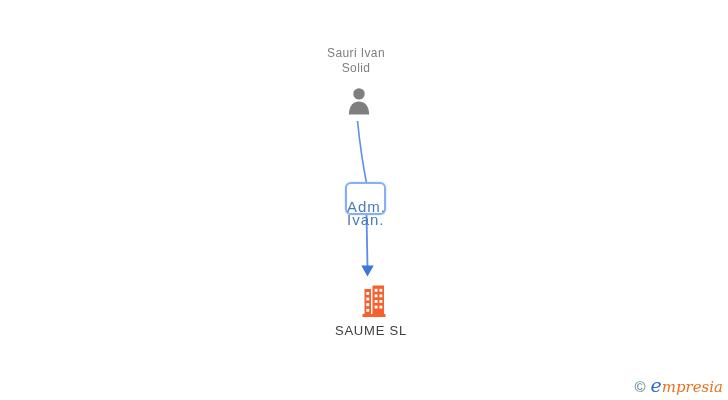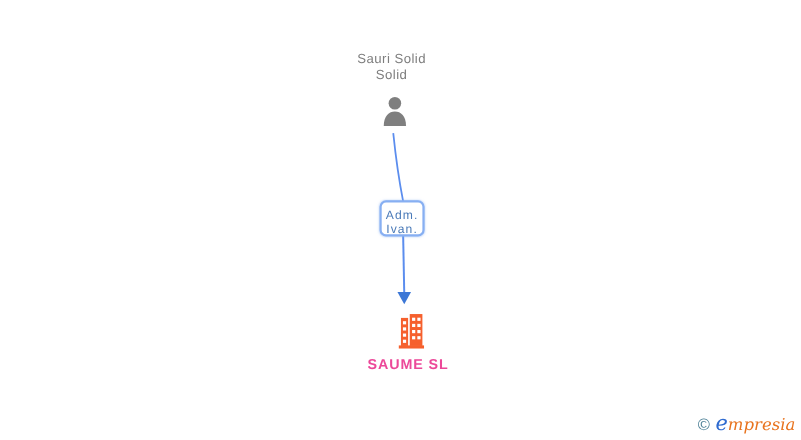--- a/index.html
+++ b/index.html
@@ -36,43 +36,43 @@
 
   .relation-box {
     position: absolute;
     left: 345px; top: 182px;
     width: 41px; height: 33px;
     box-sizing: border-box;
     background: #ffffff;
     border: 2px solid #87aff2;
     border-radius: 6px;
     box-shadow: 0 0 2px rgba(135, 175, 242, 0.55);
-    font-size: 11px; line-height: 13px;
+    font-size: 15px; line-height: 13px;
     letter-spacing: 1px;
     color: #4a7ab8;
     text-align: center;
-    padding-top: 6px;
+    padding-top: 16px;
     cursor: pointer;
   }
 
   .company-node {
     position: absolute;
     left: 362px; top: 285px;
     width: 24px; height: 32px;
   }
   .company-node svg { display: block; width: 24px; height: 32px; }
 
   .company-name {
     position: absolute;
     left: 271px; top: 323px; width: 200px;
     text-align: center;
     font-size: 13px;
-    font-weight: bold;
+    font-weight: normal;
     letter-spacing: 0.8px;
-    color: #ec4899;
+    color: #404040;
   }
 
   .footer-logo {
     position: absolute;
     right: 5px; bottom: 4px;
     white-space: nowrap;
     cursor: pointer;
   }
   .footer-logo .copy {
     font-size: 15px;
@@ -93,21 +93,21 @@
     color: #e8731e;
     margin-top: 36px;
   }
 </style>
 </head>
 <body>
 
 <div class="canvas">
 
   <div class="person-name">
-    <div>Sauri Solid</div>
+    <div>Sauri Ivan</div>
     <div>Solid</div>
   </div>
 
   <svg class="connectors" viewBox="0 0 728 400">
     <path d="M357.5,121 Q361,155 366.5,183" fill="none" stroke-width="1.6" stroke="#5b8dee"></path>
     <path d="M366.5,214 L367.5,267" fill="none" stroke-width="1.8" stroke="#5b8dee"></path>
     <polygon points="361.3,265.5 373.7,265.5 367.5,276.5" fill="#3c77d6"></polygon>
   </svg>
 
   <div class="person-node">

